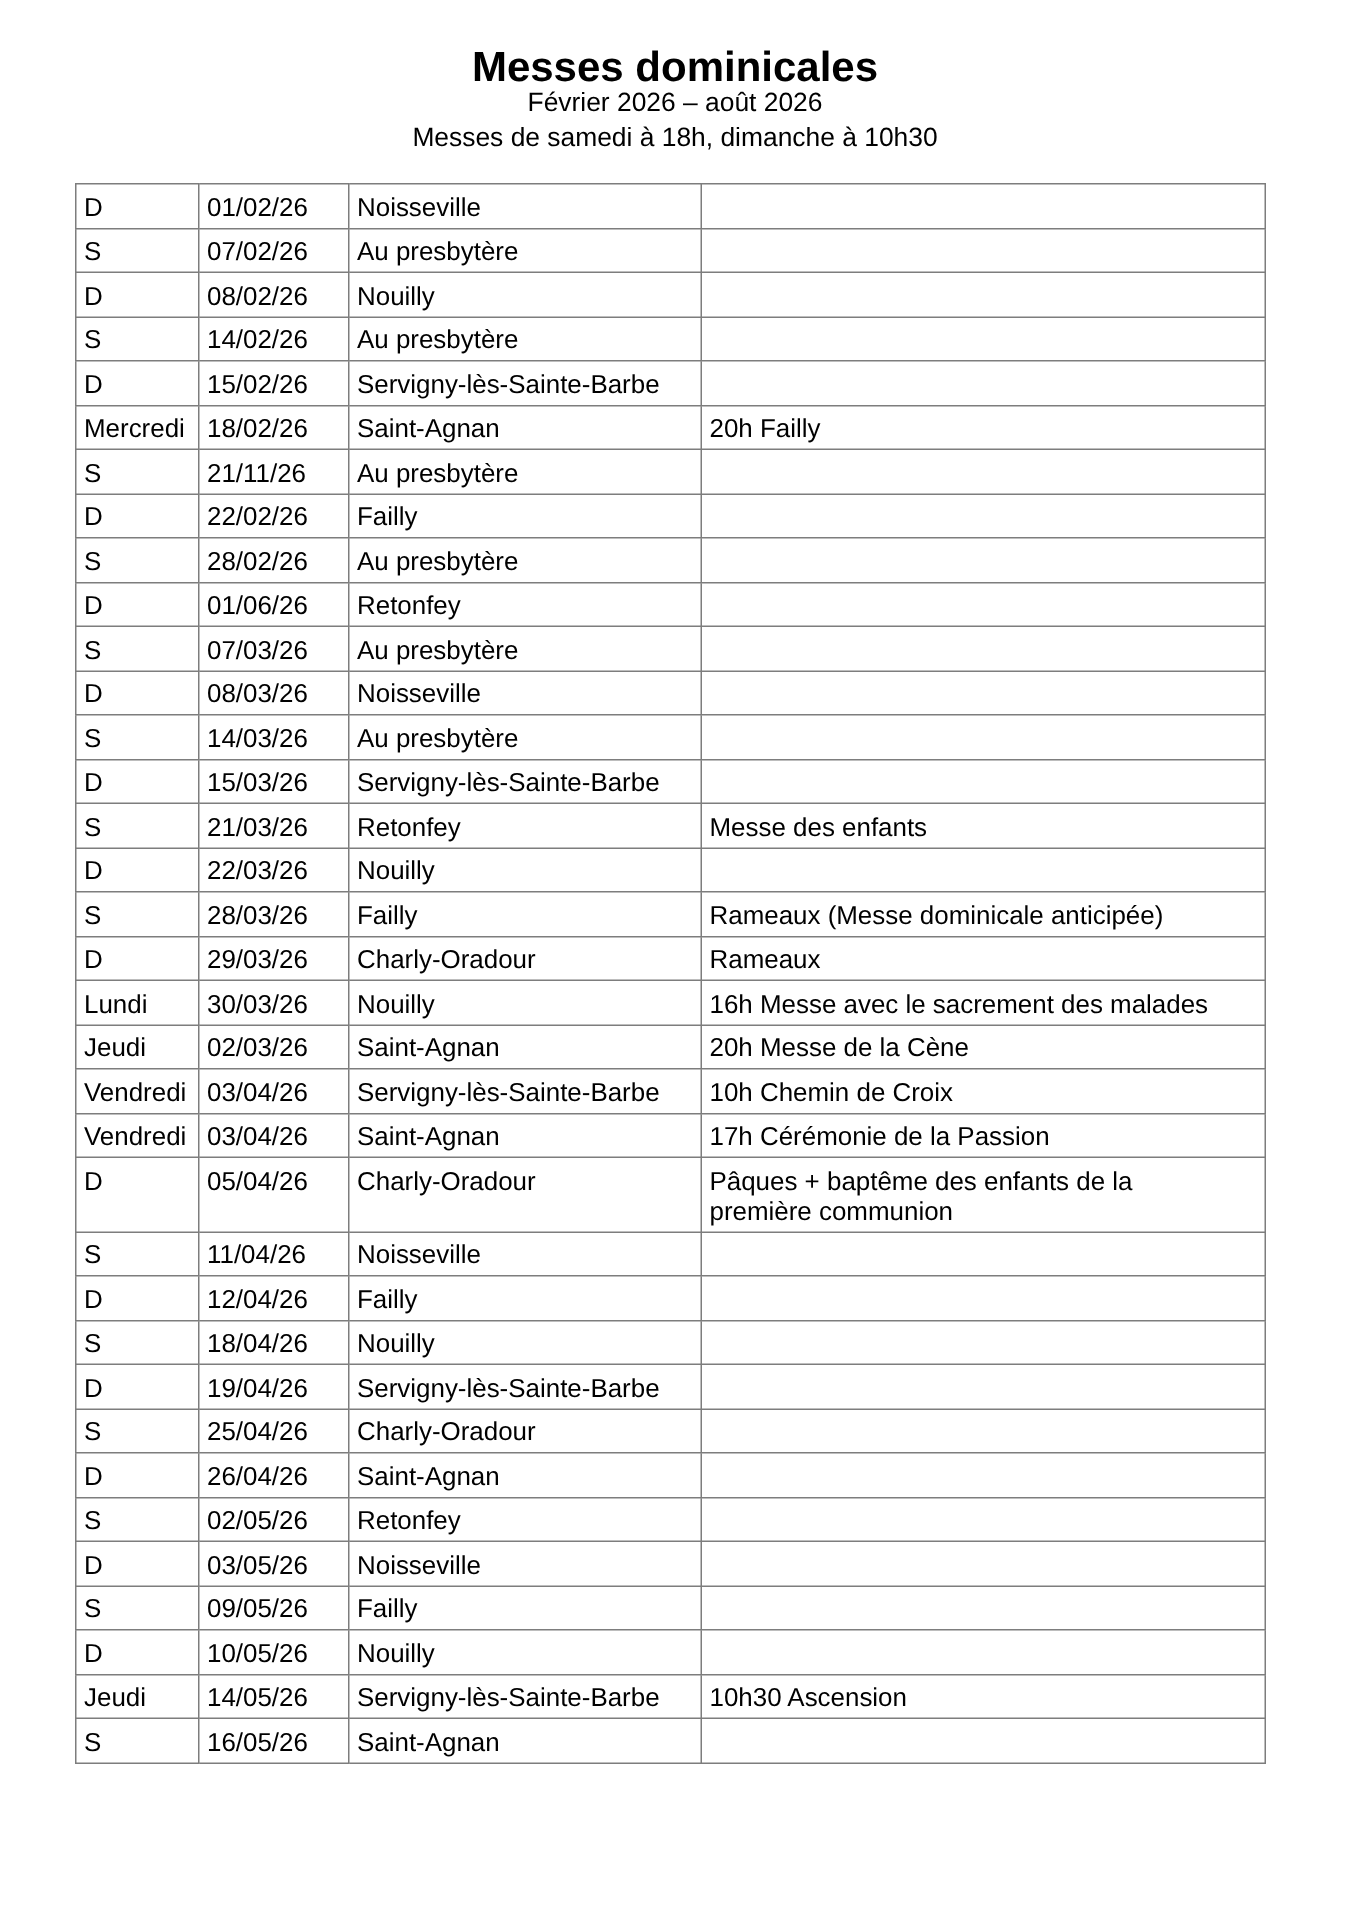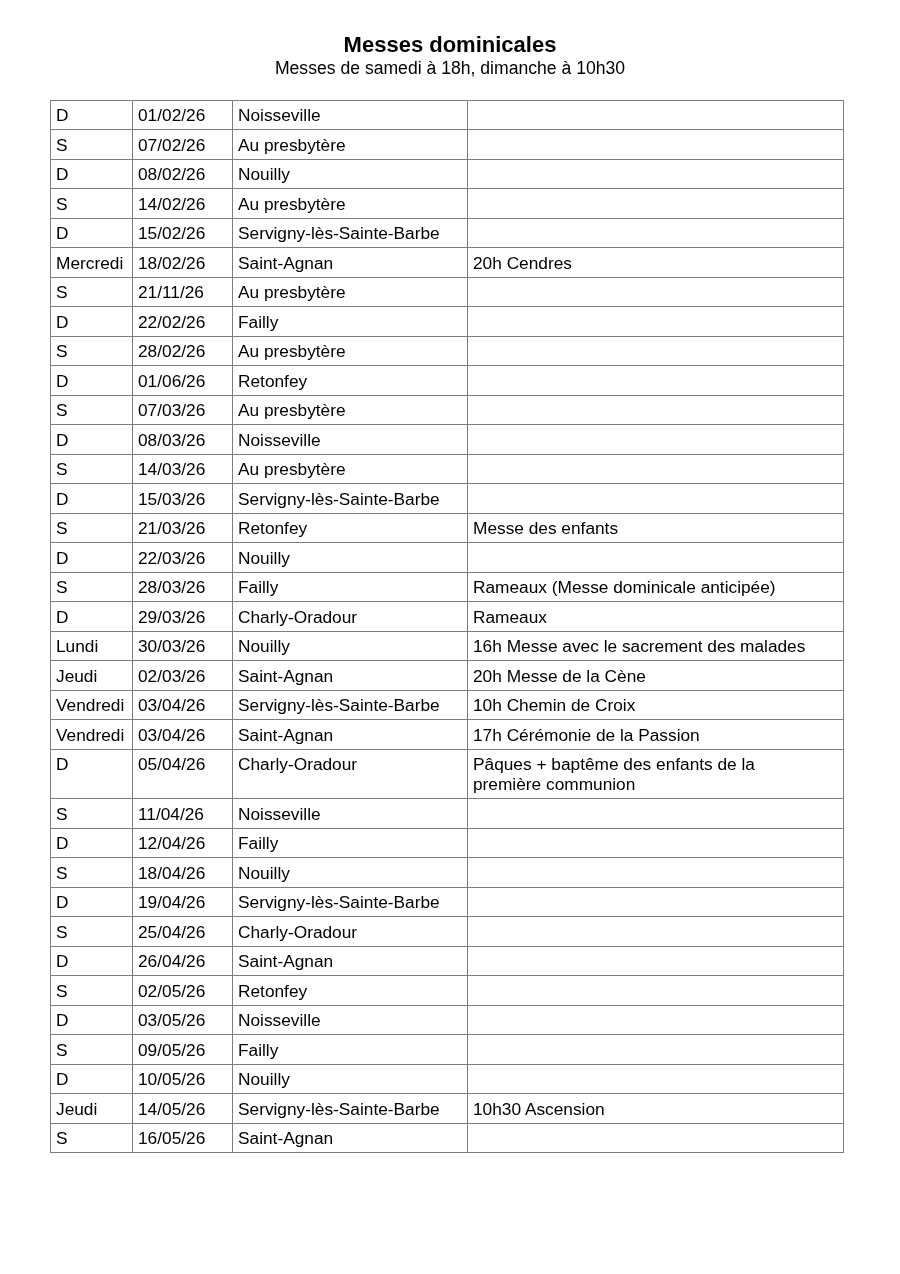--- a/index.html
+++ b/index.html
@@ -13,21 +13,21 @@
   }
   .page {
     width: 900px;
     height: 1274px;
     padding-top: 33px;
   }
   .doc-header {
     text-align: center;
   }
   .doc-title {
-    font-size: 22px;
+    font-size: 28px;
     font-weight: 700;
     line-height: 24px;
   }
   .doc-subtitle {
     font-size: 17.6px;
     line-height: 22.5px;
   }
   table.schedule {
     border-collapse: collapse;
     table-layout: fixed;
@@ -51,20 +51,21 @@
   col.c-location { width: 235px; }
   col.c-note { width: 376px; }
 </style>
 </head>
 <body>
 
 <div class="page">
 
   <div class="doc-header">
     <div class="doc-title">Messes dominicales</div>
+    <div class="doc-subtitle">Février 2026 – août 2026</div>
     <div class="doc-subtitle">Messes de samedi à 18h, dimanche à 10h30</div>
   </div>
 
   <table class="schedule">
     <colgroup>
       <col class="c-day">
       <col class="c-date">
       <col class="c-location">
       <col class="c-note">
     </colgroup>
@@ -96,21 +97,21 @@
         <tr>
           <td class="day-cell">D</td>
           <td class="date-cell">15/02/26</td>
           <td class="location-cell">Servigny-lès-Sainte-Barbe</td>
           <td class="note-cell"></td>
         </tr>
         <tr>
           <td class="day-cell">Mercredi</td>
           <td class="date-cell">18/02/26</td>
           <td class="location-cell">Saint-Agnan</td>
-          <td class="note-cell">20h Cendres</td>
+          <td class="note-cell">20h Failly</td>
         </tr>
         <tr>
           <td class="day-cell">S</td>
           <td class="date-cell">21/11/26</td>
           <td class="location-cell">Au presbytère</td>
           <td class="note-cell"></td>
         </tr>
         <tr>
           <td class="day-cell">D</td>
           <td class="date-cell">22/02/26</td>

